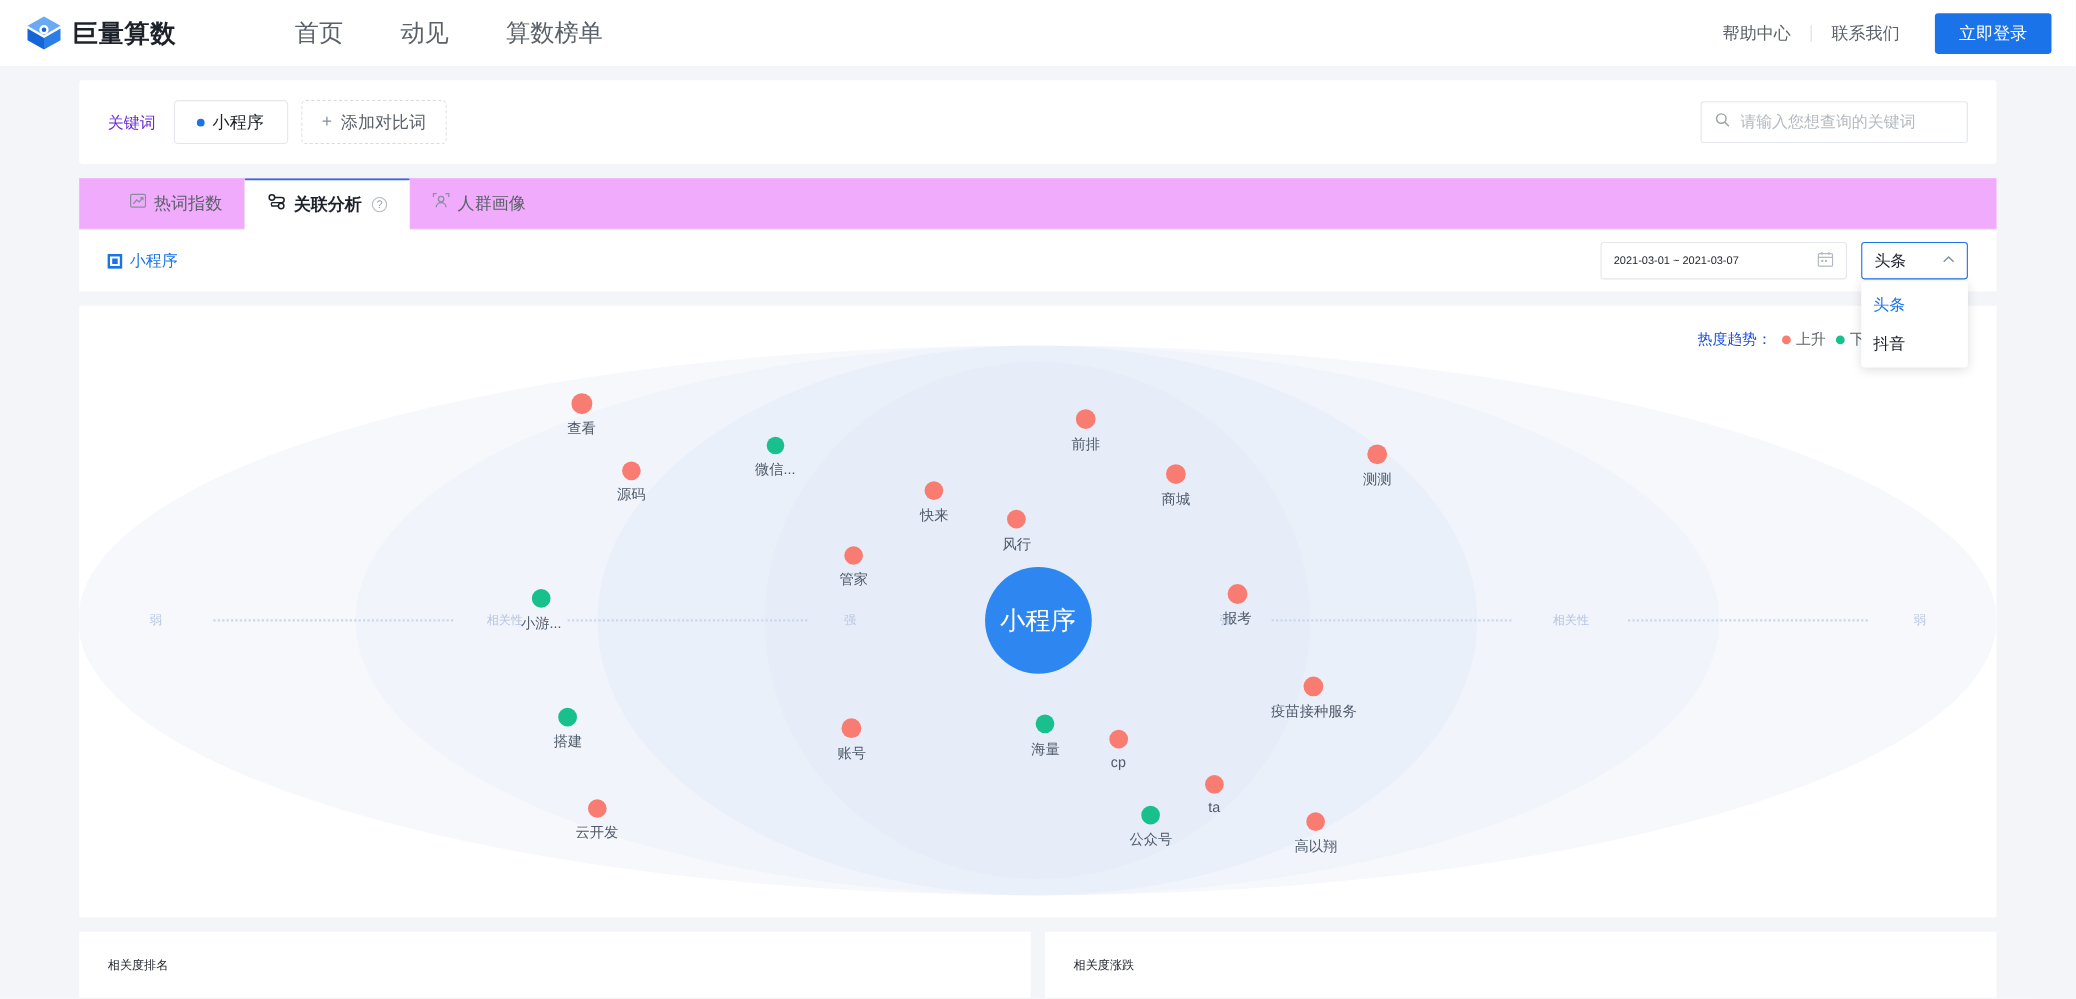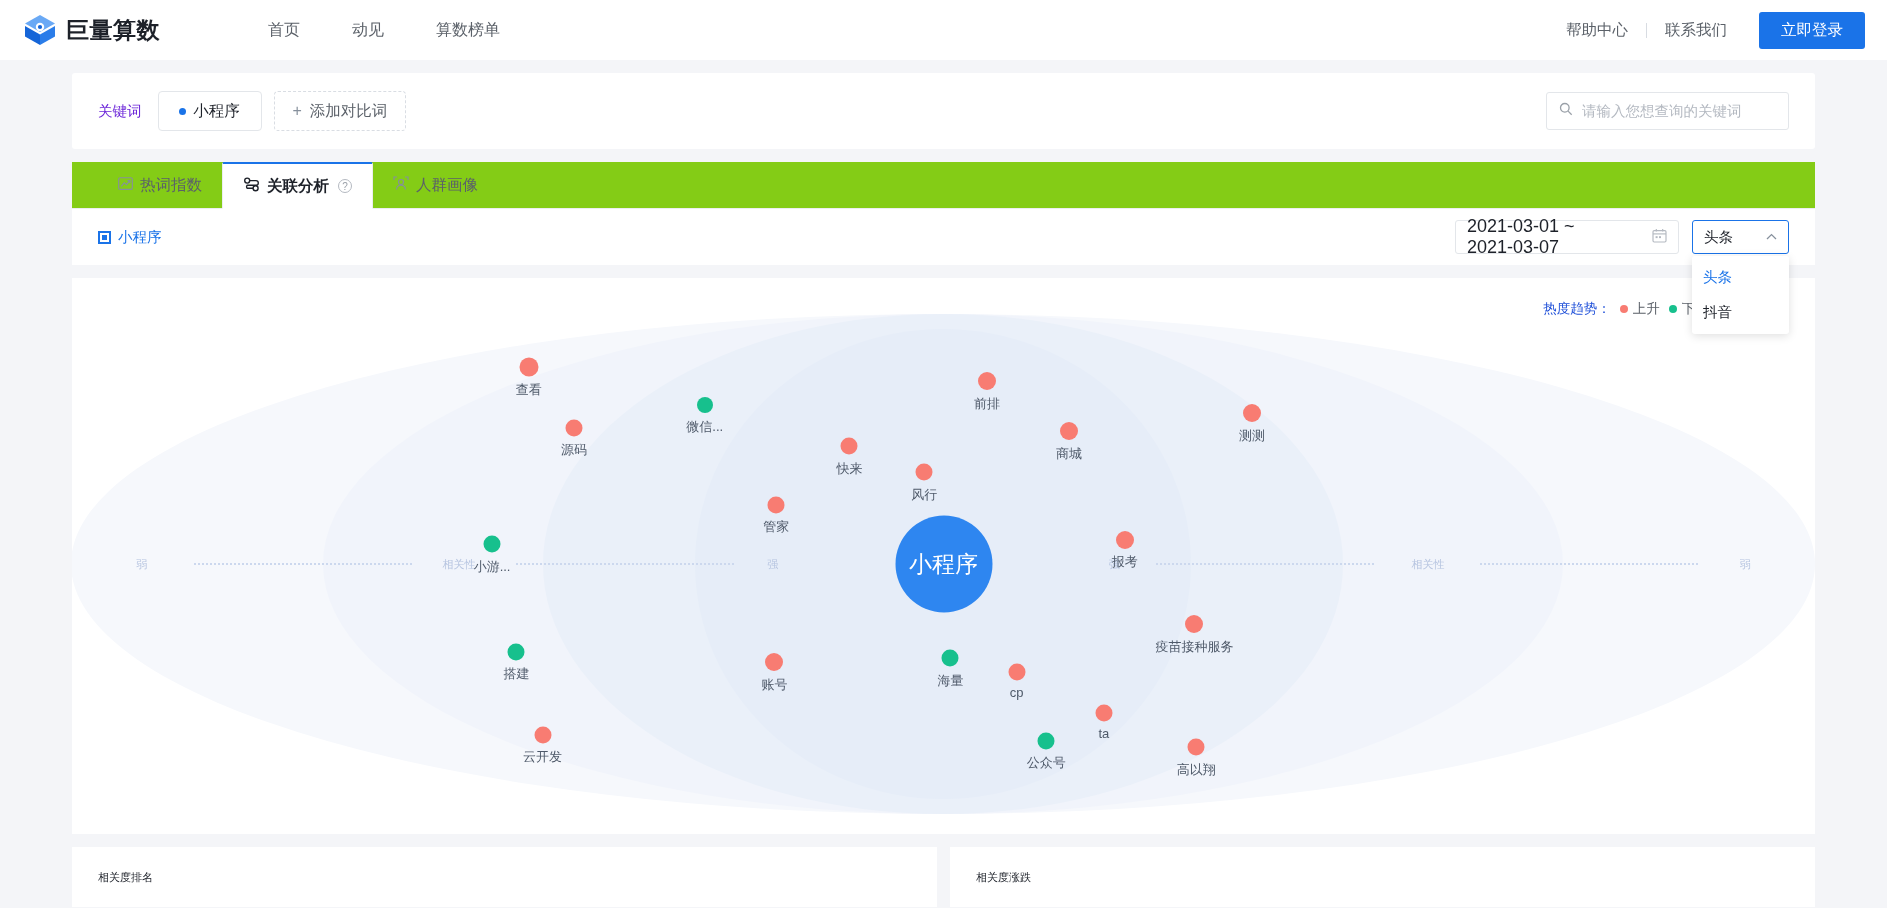--- a/index.html
+++ b/index.html
@@ -18,21 +18,21 @@
     position: relative; z-index: 40;
   }
   .brand { display: flex; align-items: center; margin-left: 22px; }
   .brand-logo { width: 36px; height: 36px; flex: 0 0 36px; }
   .brand-name {
     font-size: 23px; font-weight: bold; color: #1d2129;
     margin-left: 8px; letter-spacing: 0.5px;
   }
   .nav { display: flex; align-items: center; margin-left: 82px; height: 60px; }
   .nav-item {
-    font-size: 16px; color: #5b6169;
+    font-size: 22px; color: #5b6169;
     padding: 0 26px; height: 60px;
     display: flex; align-items: center; position: relative;
     cursor: pointer; white-space: nowrap;
   }
   .nav-item.active { color: #1d2129; font-weight: bold; }
   .nav-item.active::after {
     content: ""; position: absolute; left: 50%; transform: translateX(-50%);
     bottom: 8px; width: 34px; height: 3px; background: #1a73e8; border-radius: 2px;
   }
   .header-right {
@@ -95,21 +95,21 @@
   .kw-search input {
     border: none; outline: none; background: transparent;
     font-size: 14.5px; color: #1d2129; margin-left: 9px;
     width: 100%; font-family: Liberation Sans, sans-serif;
   }
   .kw-search input::placeholder { color: #b4b9c1; }
 
   
   .tabbar {
     margin-top: 13px;
-    background: #84cc16;
+    background: #f0abfc;
     border-bottom: 1px solid #eceef1;
     height: 47px; display: flex; align-items: flex-end;
     padding-left: 26px;
     position: relative;
   }
   .tab {
     display: flex; align-items: center; gap: 7px;
     height: 46px; padding: 0 20px;
     font-size: 15.5px; color: #5b6169; cursor: pointer;
     position: relative; white-space: nowrap;
@@ -145,21 +145,21 @@
   .series-sq {
     width: 13px; height: 13px;
     border: 2px solid #1a73e8; background: #1a73e8;
     box-shadow: inset 0 0 0 2px #fff;
   }
   .ctrl-right { margin-left: auto; display: flex; align-items: center; }
   .date-box {
     width: 224px; height: 34px;
     border: 1px solid #e3e6ea; border-radius: 3px;
     display: flex; align-items: center; padding: 0 11px;
-    font-size: 18px; color: #1d2129; gap: 29px;
+    font-size: 10px; color: #1d2129; gap: 29px;
   }
   .date-box .cal { margin-left: auto; }
   .select-wrap { position: relative; margin-left: 13px; }
   .select-box {
     width: 97px; height: 34px;
     border: 1px solid #1a73e8; border-radius: 3px;
     display: flex; align-items: center; padding: 0 11px;
     font-size: 14.5px; color: #1d2129; cursor: pointer;
     background: #fff;
   }

